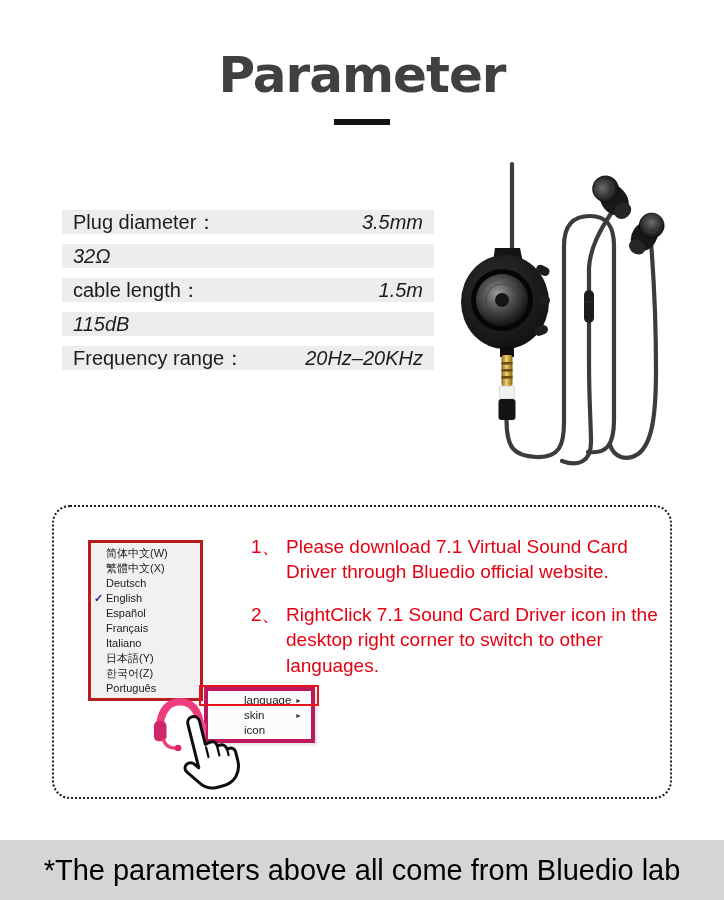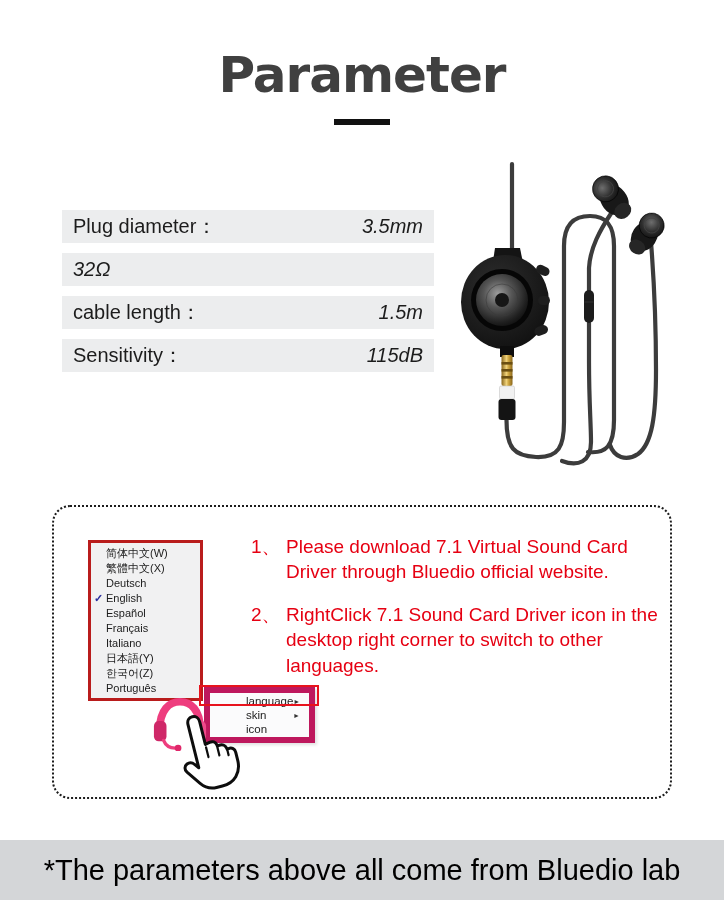--- a/index.html
+++ b/index.html
@@ -33,21 +33,21 @@
   }
 
   
   .specs {
     position: absolute;
     top: 210px; left: 62px;
     width: 372px;
     display: flex; flex-direction: column; gap: 10px;
   }
   .spec-row {
-    height: 33px;
+    height: 24px;
     background: #ecedee;
     display: flex; align-items: center; justify-content: space-between;
     padding: 0 11px;
     font-size: 20px;
     color: #1c1c1c;
   }
   .spec-value { text-align: right; font-style: italic; }
 
   
   .device-art {
@@ -84,21 +84,21 @@
     width: 15px; flex: none;
     text-align: center;
     color: #2b2f9e; font-weight: bold; font-size: 11px;
   }
 
   .ctx-menu {
     position: absolute;
     left: 150px; top: 180px;        
     width: 111px; height: 56px;
     background: #fbfbfc;
-    border: 6px solid #be185d;
+    border: 4px solid #be185d;
     box-shadow: 2px 2px 3px rgba(0,0,0,0.12);
     display: flex; flex-direction: column; justify-content: space-evenly;
   }
   .ctx-item {
     display: flex; align-items: center; justify-content: space-between;
     padding: 0 9px 0 36px;
     font-size: 11.5px;
     color: #222;
   }
   .ctx-arrow { font-size: 7px; color: #333; }
@@ -155,22 +155,25 @@
       <span class="spec-value">3.5mm</span>
     </div>
     <div class="spec-row">
       <span class="spec-value">32Ω</span>
     </div>
     <div class="spec-row">
       <span class="spec-label">cable length：</span>
       <span class="spec-value">1.5m</span>
     </div>
     <div class="spec-row">
-      <span class="spec-label">Sensitivity：</span>
       <span class="spec-value">115dB</span>
+    </div>
+    <div class="spec-row">
+      <span class="spec-label">Frequency range：</span>
+      <span class="spec-value">20Hz–20KHz</span>
     </div>
   </div>
 
   <svg class="device-art" viewBox="0 0 274 330">
     <defs>
       <radialGradient id="gKnob" cx="42%" cy="38%" r="70%">
         <stop offset="0%" stop-color="#9d9d9d"></stop>
         <stop offset="38%" stop-color="#565656"></stop>
         <stop offset="80%" stop-color="#1f1f1f"></stop>
         <stop offset="100%" stop-color="#0b0b0b"></stop>

